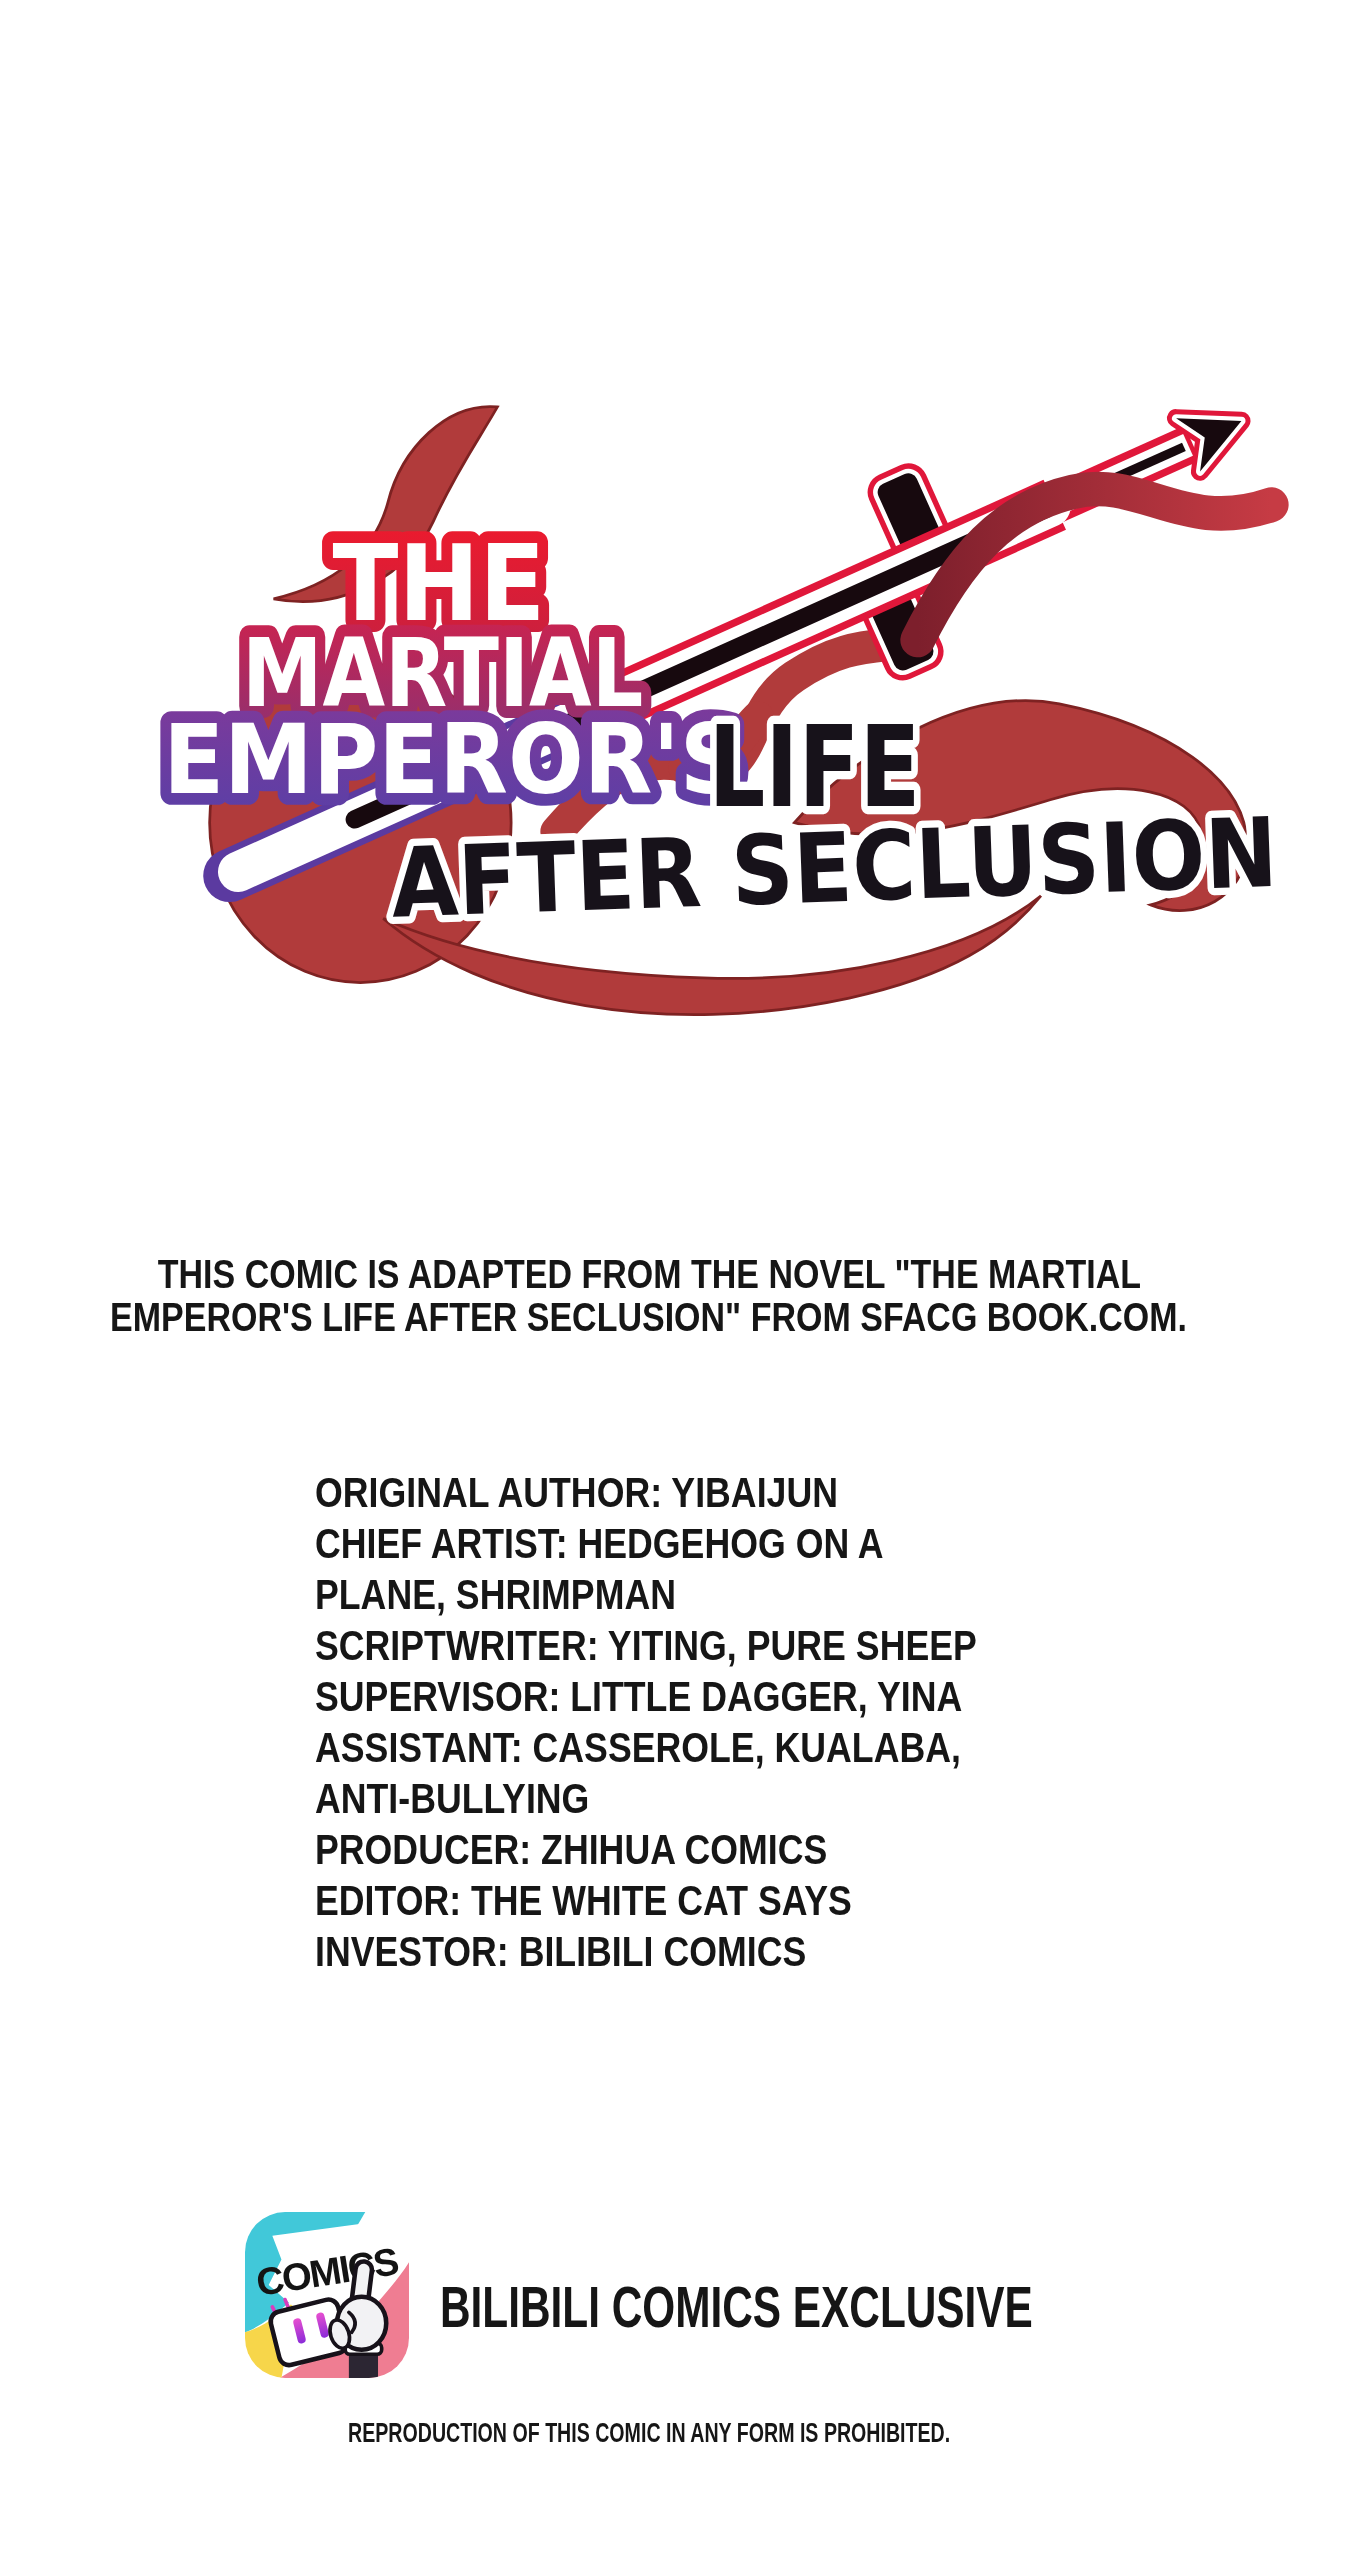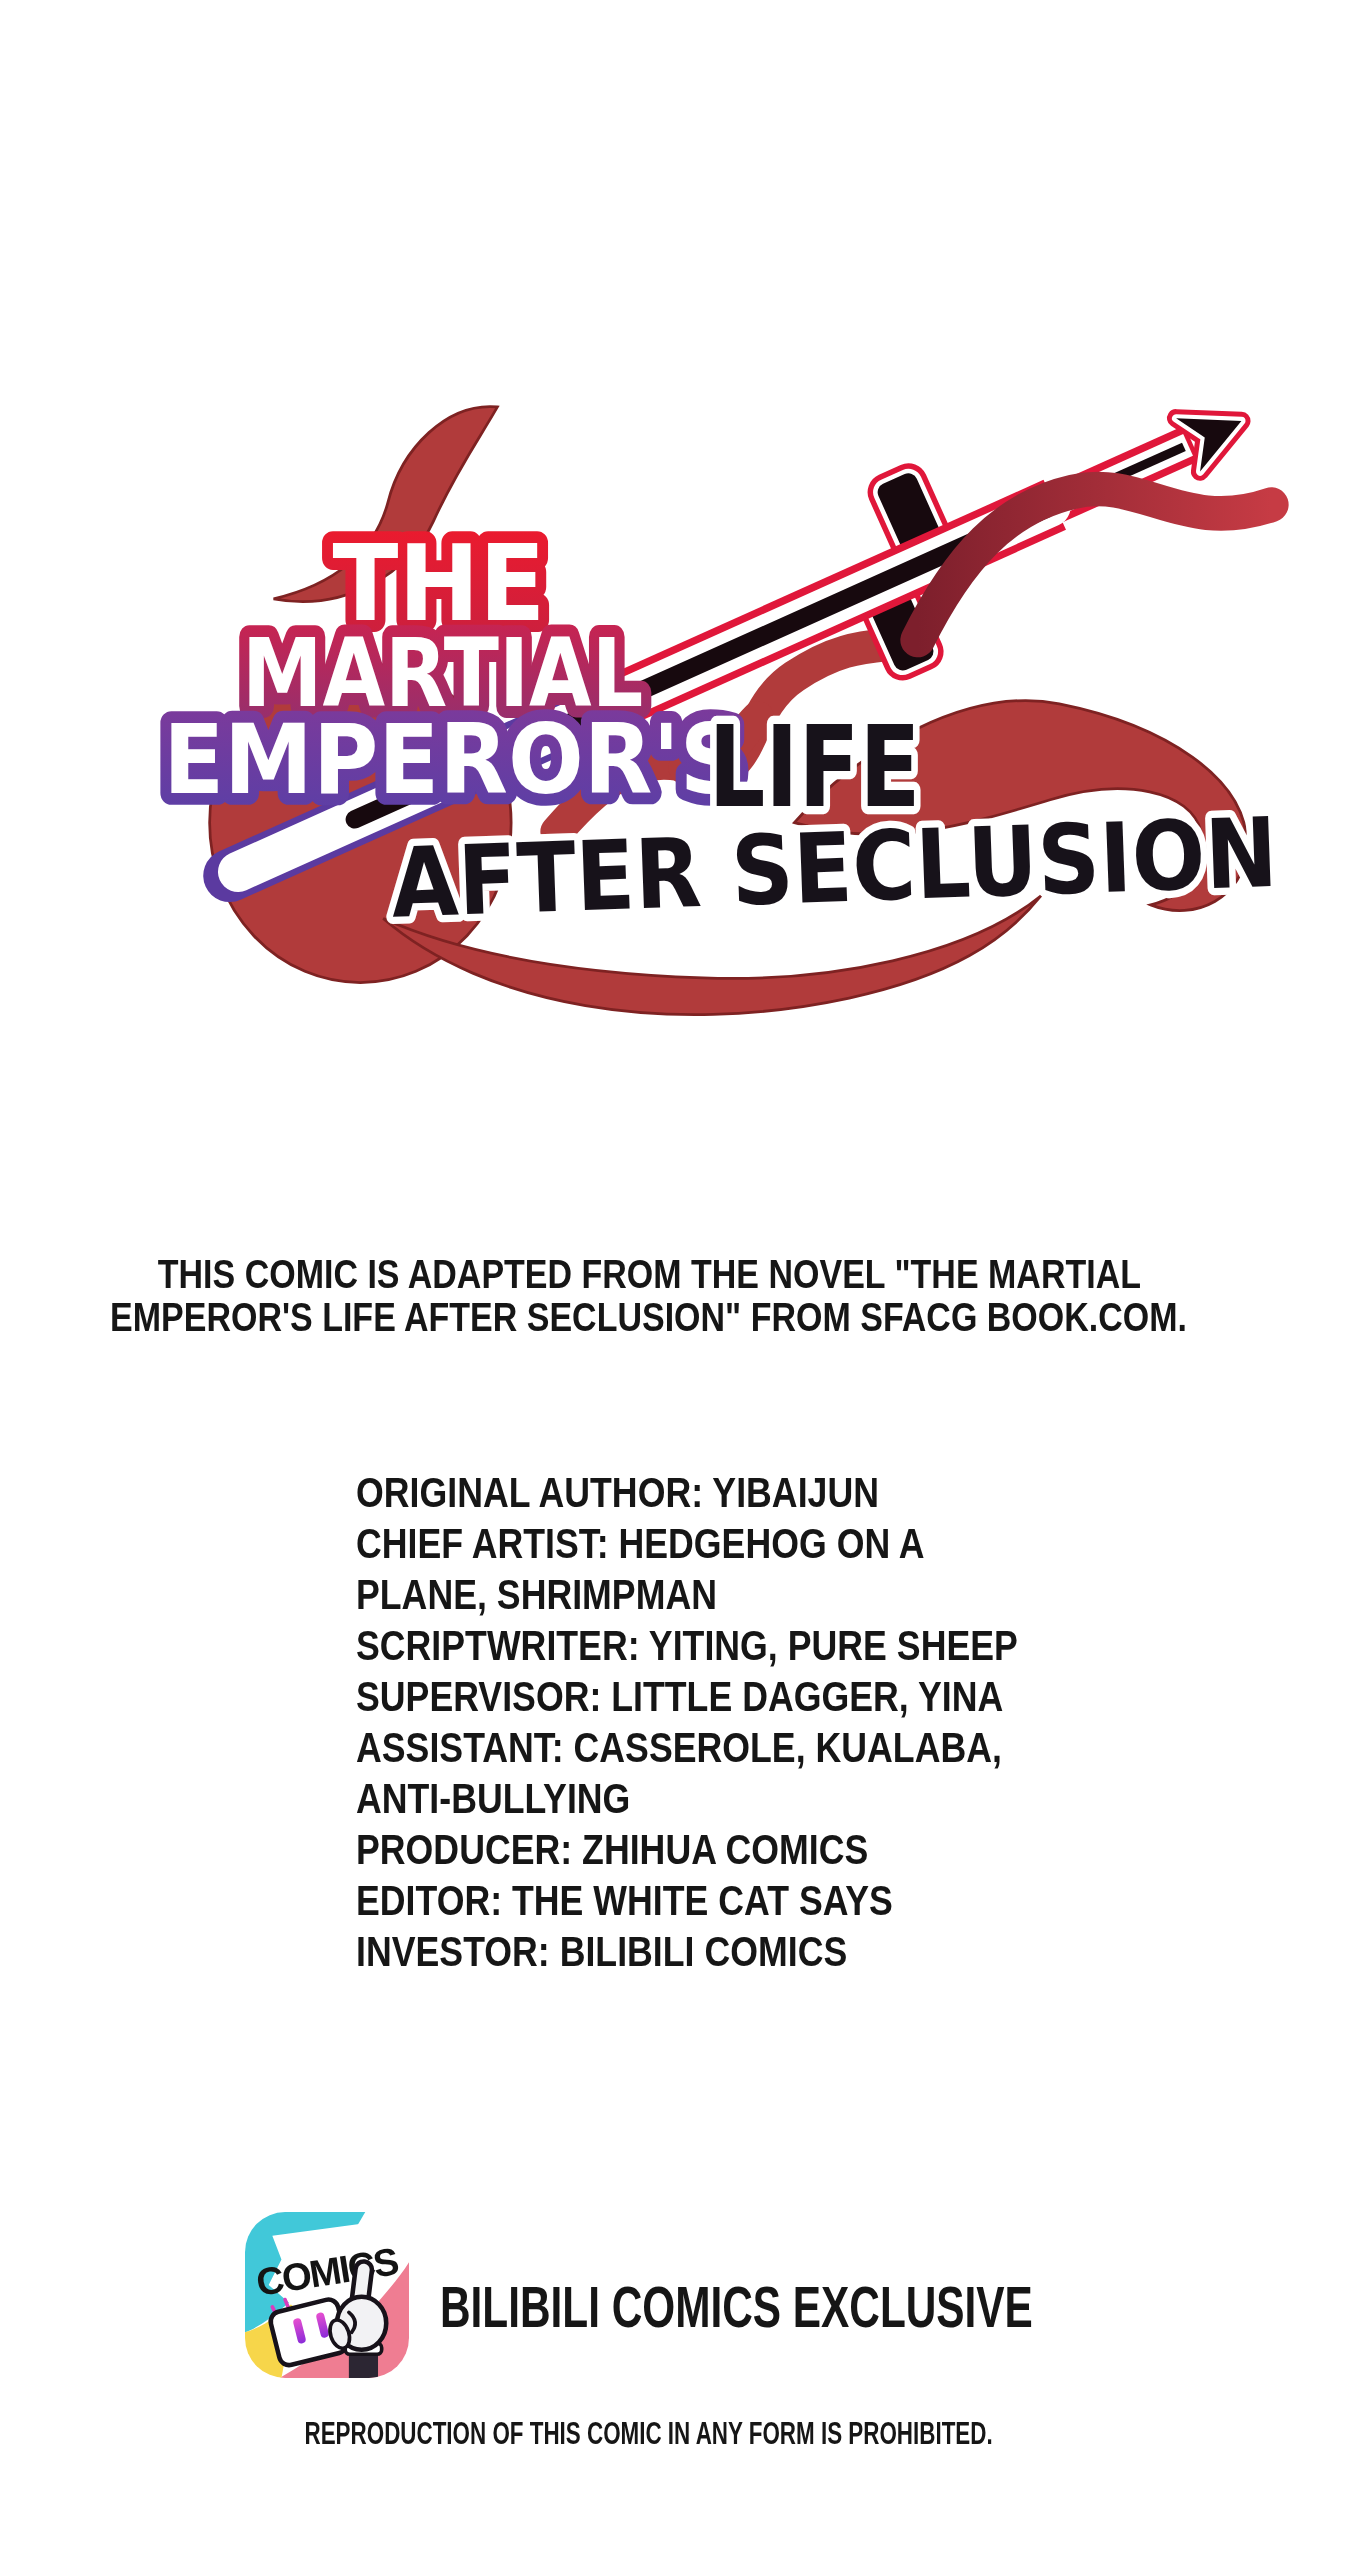--- a/index.html
+++ b/index.html
@@ -3,26 +3,26 @@
 <meta charset="utf-8">
 <style>
   html,body{margin:0;padding:0;}
   body{width:1370px;height:2576px;background:#ffffff;position:relative;overflow:hidden;
        font-family:"Liberation Sans",sans-serif;}
   .abs{position:absolute;}
   .impact{font-weight:bold;color:#161616;white-space:nowrap;}
   .center-wrap{left:0;width:1298px;text-align:center;}
   .squeeze-c{display:inline-block;transform:scaleX(0.85);transform-origin:50% 50%;}
   .adapt-line{font-size:40px;line-height:43px;}
-  .credits-block{left:315px;top:1467px;margin-left:41px;}
+  .credits-block{left:315px;top:1467px;}
   .credit-line{font-size:42px;line-height:51px;transform:scaleX(0.85);transform-origin:0 50%;}
   .exclusive{left:440px;top:2278px;font-size:58px;line-height:58px;}
   .exclusive .squeeze-l{display:inline-block;transform:scaleX(0.73);transform-origin:0 50%;}
   .prohibition{top:2412px;}
-  .prohib-line{font-size:32px;line-height:42px;}
+  .prohib-line{font-size:28px;line-height:42px;}
   .prohib-line .squeeze-p{display:inline-block;transform:scaleX(0.70);transform-origin:50% 50%;}
   svg text.logoword{font-family:"DejaVu Sans",sans-serif;font-weight:bold;
        paint-order:stroke fill;stroke-linejoin:round;stroke-linecap:round;}
 </style>
 </head>
 <body>
 
 <svg class="abs" style="left:100px;top:384px;" width="1206" height="658" viewBox="0 0 1320 720">
   <defs>
     <linearGradient id="gThe" x1="0" y1="0" x2="0" y2="1">

